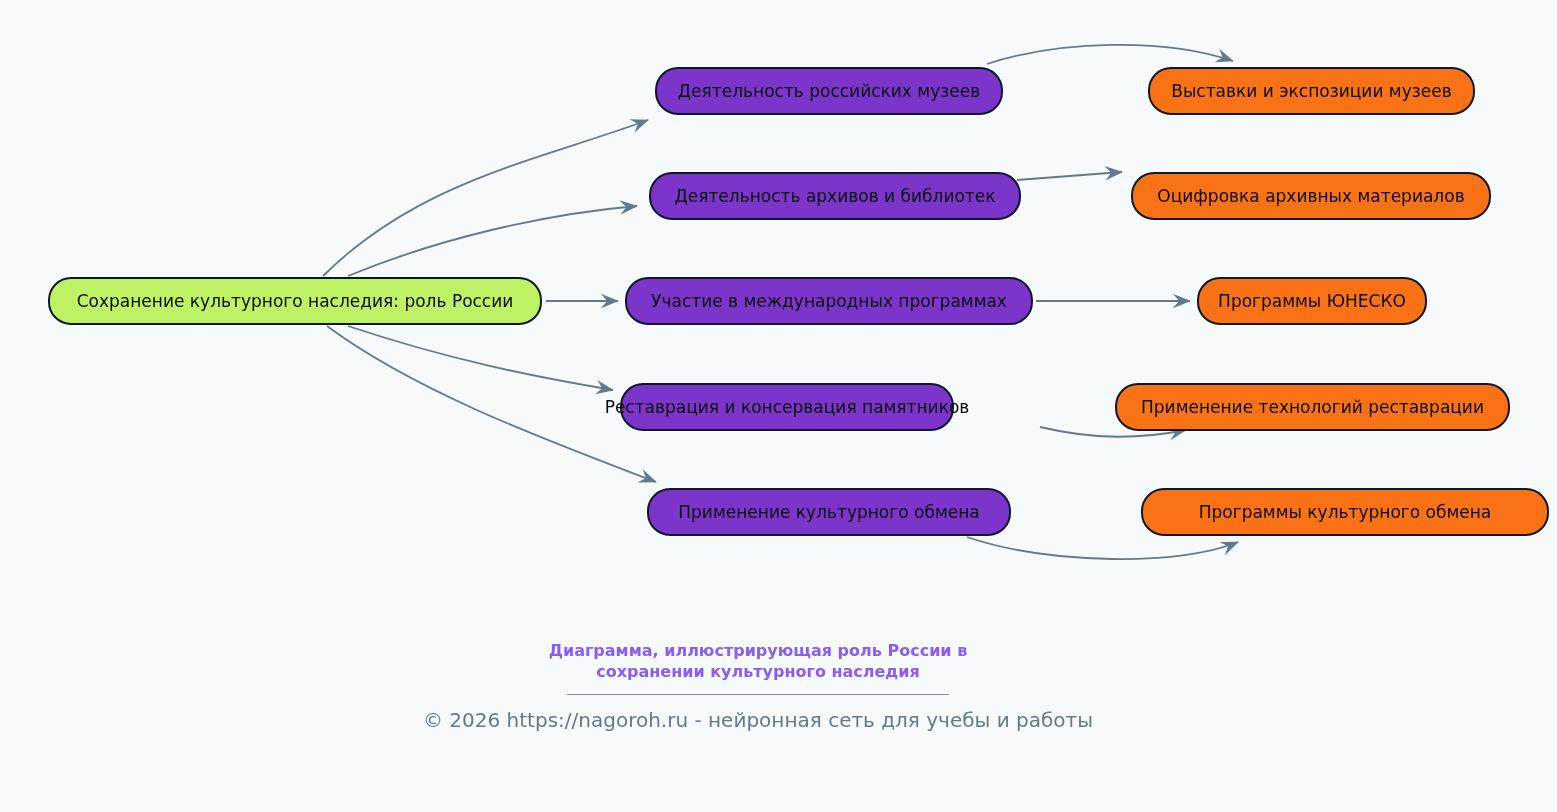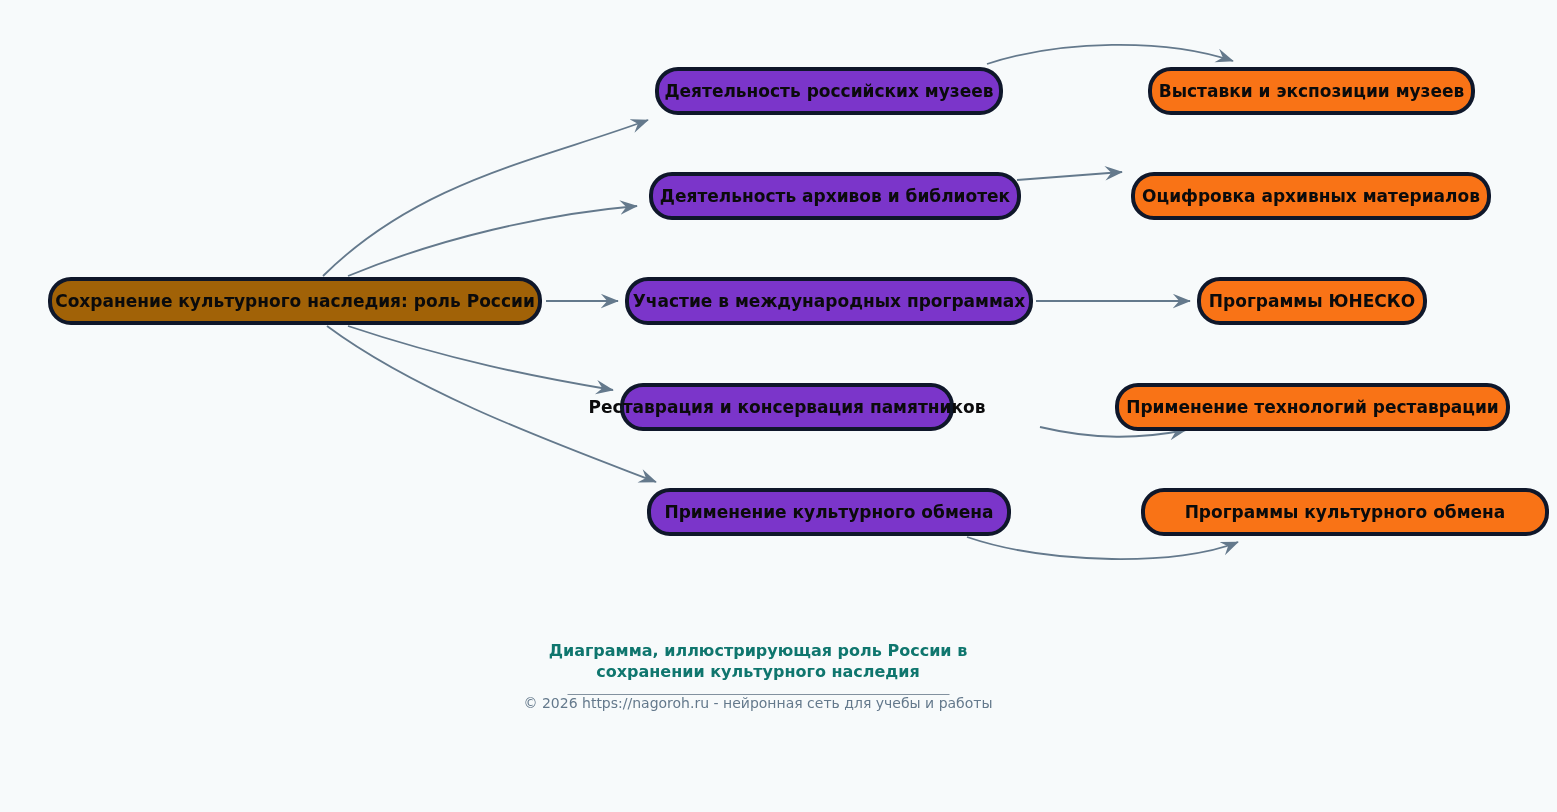--- a/index.html
+++ b/index.html
@@ -21,32 +21,31 @@
     left: 0;
     top: 0;
     width: 1557px;
     height: 812px;
     pointer-events: none;
   }
   .node {
     position: absolute;
     box-sizing: border-box;
     height: 48px;
-    border: 4px solid #0f172a;
+    border: 2px solid #0f172a;
     border-radius: 23px;
     display: flex;
     align-items: center;
     justify-content: center;
     font-size: 17px;
     color: #0b0b0c;
     white-space: nowrap;
     line-height: 1;
-    font-weight: bold;
   }
-  .node-root   { background: #a16207; }
+  .node-root   { background: #bef264; }
   .node-branch { background: #7b35ca; }
   .node-leaf   { background: #f97316; }
 
   .n-root { left: 48px;  top: 277px; width: 494px; }
   .n-b1   { left: 655px; top: 67px;  width: 348px; }
   .n-l1   { left: 1148px;top: 67px;  width: 327px; }
   .n-b2   { left: 643px; top: 172px; width: 372px; margin-left: 6px; }
   .n-l2   { left: 1131px;top: 172px; width: 360px; text-align: center; }
   .n-b3   { left: 625px; top: 277px; width: 408px; }
   .n-l3   { left: 1197px;top: 277px; width: 230px; }
@@ -58,34 +57,34 @@
   .caption-block {
     position: absolute;
     left: 758px;
     top: 640px;
     transform: translateX(-50%);
     text-align: center;
   }
   .caption-title {
     font-size: 16px;
     font-weight: bold;
-    color: #0f766e;
+    color: #8b5cf6;
     line-height: 21px;
     white-space: nowrap;
   }
   .caption-divider {
     width: 382px;
     height: 0;
     border-bottom: 1px solid #82919f;
     margin: 12px auto 0 auto;
   }
   .footer-credit {
-    font-size: 14px;
+    font-size: 20px;
     color: #64798c;
-    margin-top: 0;
+    margin-top: 13px;
     white-space: nowrap;
   }
 </style>
 </head>
 <body>
 
 <div class="canvas">
 
   <svg class="edges" viewBox="0 0 1557 812">
     <defs>

